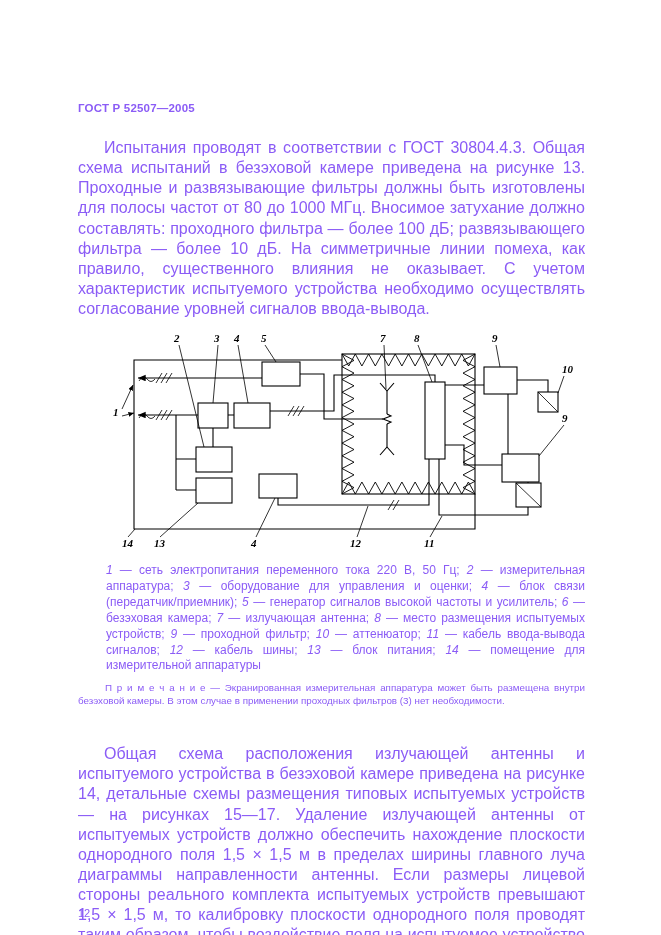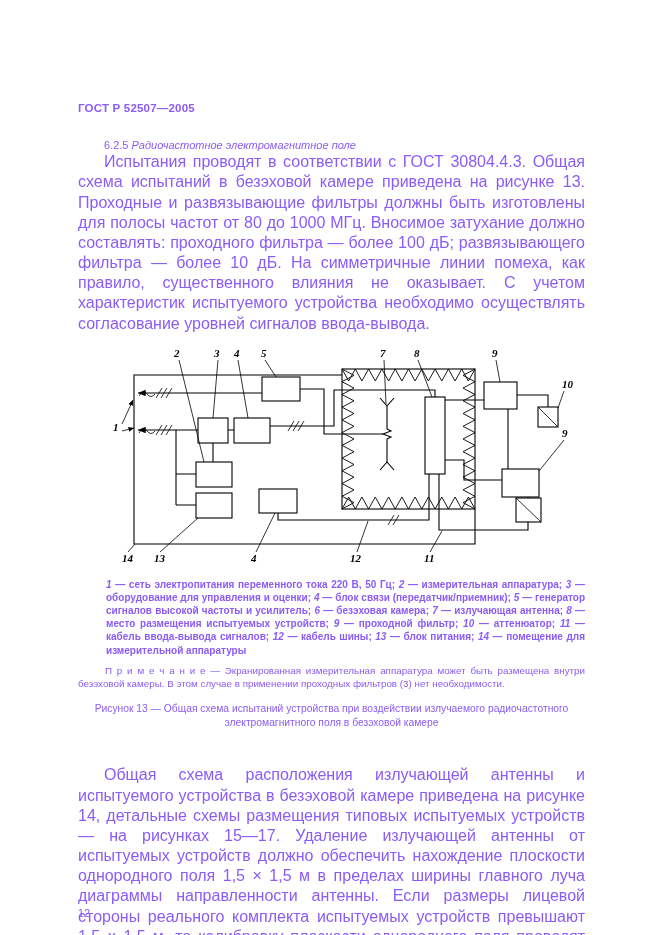--- a/index.html
+++ b/index.html
@@ -7,40 +7,39 @@
         font-family:"Liberation Sans",sans-serif;overflow:hidden;margin-top:45px;}
   .content{padding:57px 76px 0 78px;}
   .gost-header{font-size:11.5px;font-weight:bold;margin:0 0 24px 0;letter-spacing:.2px;}
   .section-head{font-size:11px;margin:0;text-indent:26px;line-height:1.3;}
   .sec-title{font-style:italic;}
   p.body-par{font-size:16px;line-height:1.26;text-align:justify;text-indent:26px;margin:0;}
   .figure-block{margin-top:12px;}
   svg.diagram{display:block;margin-left:34px;}
   .diagram text{font-family:"Liberation Serif",serif;font-style:italic;font-weight:bold;
                 font-size:11px;fill:#000;}
-  .legend{font-size:10px;line-height:1.32;text-align:justify;margin:8px 0 0 28px;font-weight:bold;}
+  .legend{font-size:12px;line-height:1.32;text-align:justify;margin:8px 0 0 28px;}
   .legend .ln{font-style:italic;}
   .note{font-size:9.8px;line-height:1.32;text-align:justify;text-indent:27px;margin:8px 0 0 0;}
   .caption{font-size:10.3px;line-height:1.35;text-align:center;max-width:486px;margin:11px auto 0;}
   p.after-figure{margin-top:36px;}
   .page-number{position:absolute;left:78px;top:862px;font-size:11px;}
   .box{fill:#fff;stroke:#000;stroke-width:1.1;}
   .w{stroke:#000;fill:none;stroke-width:1.1;}
   .teeth{stroke:#000;fill:none;stroke-width:.9;}
   .thin{stroke:#000;fill:none;stroke-width:.8;}
 </style>
 </head>
 <body>
 
 <div class="page">
   <div class="content">
 
     <h1 class="gost-header">ГОСТ Р 52507—2005</h1>
 
-    <p class="section-head"><span>6.2.5</span> <span class="sec-title">Радиочастотное электромагнитное поле</span></p>
 
     <p class="body-par">Испытания проводят в соответствии с ГОСТ 30804.4.3. Общая схема испытаний в безэховой камере приведена на рисунке 13. Проходные и развязывающие фильтры должны быть изготовлены для полосы частот от 80 до 1000 МГц. Вносимое затухание должно составлять: проходного фильтра — более 100 дБ; развязывающего фильтра — более 10 дБ. На симметричные линии помеха, как правило, существенного влияния не оказывает. С учетом характеристик испытуемого устройства необходимо осуществлять согласование уровней сигналов ввода-вывода.</p>
 
     <div class="figure-block">
 
       <svg class="diagram" width="480" height="224" viewBox="0 -14 480 224">
         <defs>
           <marker id="arr" markerWidth="8" markerHeight="7" refX="7" refY="3" orient="auto">
             <path d="M0,0 L7,3 L0,6 z" fill="#000"></path>
           </marker>
@@ -138,20 +137,19 @@
           <text x="139" y="202">4</text>
           <text x="238" y="202">12</text>
           <text x="312" y="202">11</text>
         </g>
       </svg>
 
       <p class="legend"><span class="li"><i class="ln">1</i> <span>— сеть электропитания переменного тока 220 В, 50 Гц;</span> </span><span class="li"><i class="ln">2</i> <span>— измерительная аппаратура;</span> </span><span class="li"><i class="ln">3</i> <span>— оборудование для управления и оценки;</span> </span><span class="li"><i class="ln">4</i> <span>— блок связи (передатчик/приемник);</span> </span><span class="li"><i class="ln">5</i> <span>— генератор сигналов высокой частоты и усилитель;</span> </span><span class="li"><i class="ln">6</i> <span>— безэховая камера;</span> </span><span class="li"><i class="ln">7</i> <span>— излучающая антенна;</span> </span><span class="li"><i class="ln">8</i> <span>— место размещения испытуемых устройств;</span> </span><span class="li"><i class="ln">9</i> <span>— проходной фильтр;</span> </span><span class="li"><i class="ln">10</i> <span>— аттенюатор;</span> </span><span class="li"><i class="ln">11</i> <span>— кабель ввода-вывода сигналов;</span> </span><span class="li"><i class="ln">12</i> <span>— кабель шины;</span> </span><span class="li"><i class="ln">13</i> <span>— блок питания;</span> </span><span class="li"><i class="ln">14</i> <span>— помещение для измерительной аппаратуры</span> </span></p>
 
       <p class="note"><span>П р и м е ч а н и е</span> <span>— Экранированная измерительная аппаратура может быть размещена внутри безэховой камеры. В этом случае в применении проходных фильтров (3) нет необходимости.</span></p>
 
-      <p class="caption">Рисунок 13 — Общая схема испытаний устройства при воздействии излучаемого радиочастотного электромагнитного поля в безэховой камере</p>
     </div>
 
     <p class="body-par after-figure">Общая схема расположения излучающей антенны и испытуемого устройства в безэховой камере приведена на рисунке 14, детальные схемы размещения типовых испытуемых устройств — на рисунках 15—17. Удаление излучающей антенны от испытуемых устройств должно обеспечить нахождение плоскости однородного поля 1,5 × 1,5 м в пределах ширины главного луча диаграммы направленности антенны. Если размеры лицевой стороны реального комплекта испытуемых устройств превышают 1,5 × 1,5 м, то калибровку плоскости однородного поля проводят таким образом, чтобы воздействие поля на испытуемое устройство осуществлялось в серии испытаний (по ГОСТ 30804.4.3).</p>
   </div>
 
   <div class="page-number">12</div>
 </div>
 
 </body></html>

